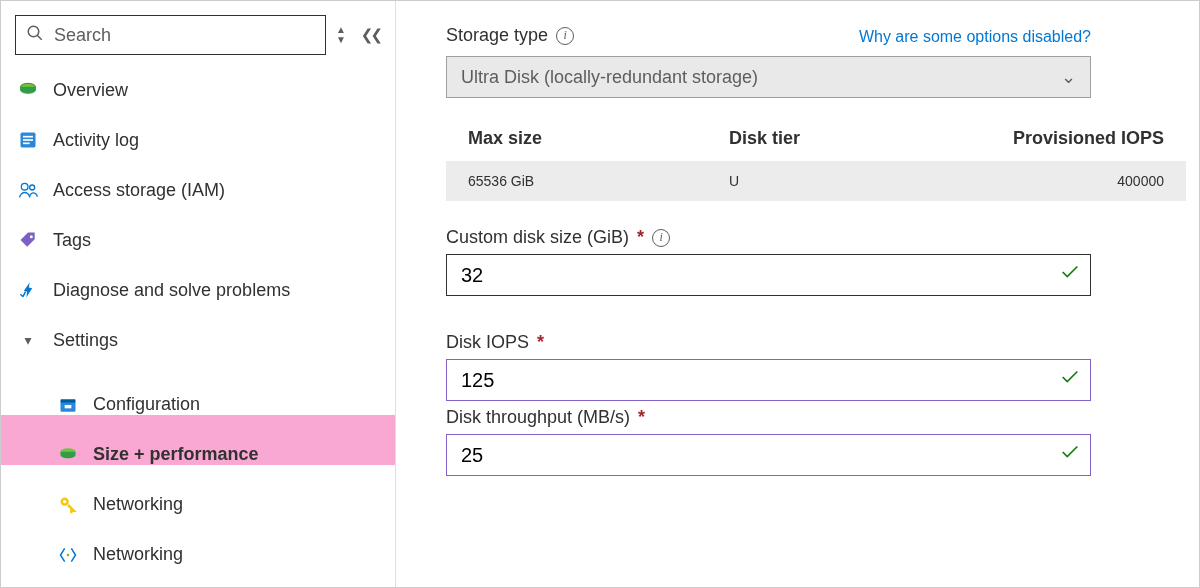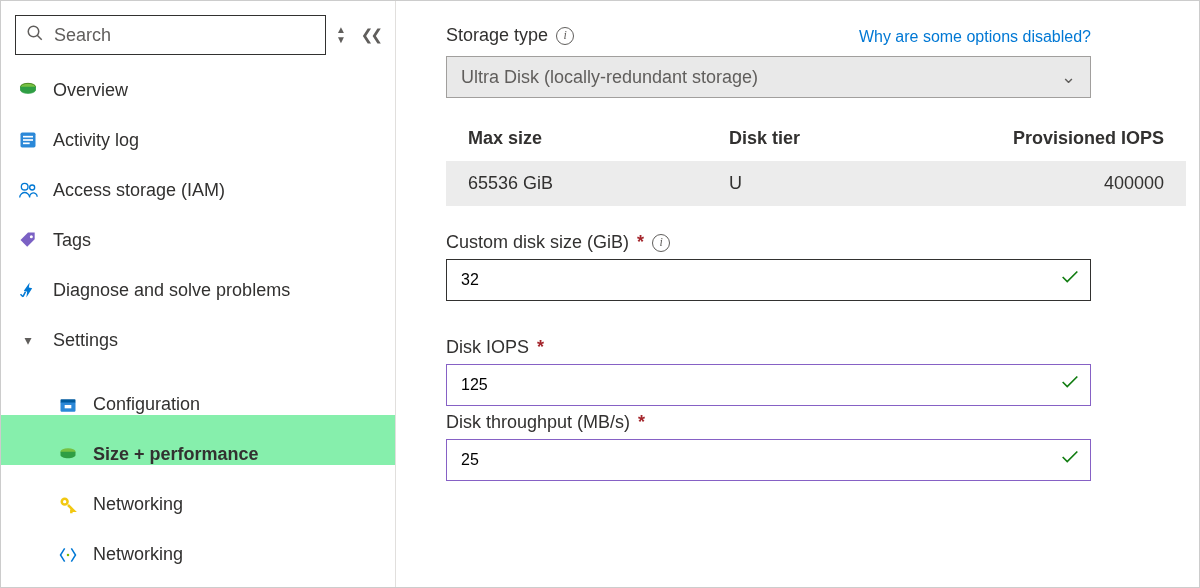--- a/index.html
+++ b/index.html
@@ -76,21 +76,21 @@
       display: flex;
       align-items: flex-end;
       height: 50px;
       padding-left: 56px;
       gap: 14px;
       cursor: pointer;
       font-size: 18px;
     }
     .nav-sub .icon { width: 22px; display:flex; justify-content:center;}
     .nav-sub.active {
-      background: #86efac;
+      background: #f9a8d4;
       font-weight: 600;
     }
 
     
     .main {
       flex: 1;
       padding: 20px 8px 20px 50px;
       overflow: hidden;
     }
     .label-row {
@@ -130,32 +130,32 @@
     }
 
     .tier-table { width: 740px; }
     .tier-head, .tier-row {
       display: grid;
       grid-template-columns: 1.2fr 1fr 1fr;
       padding: 12px 22px;
     }
     .tier-head { font-weight: 600; font-size: 18px; }
     .tier-head .c3, .tier-row .c3 { text-align: right; }
-    .tier-row { background: #ececec; font-size: 18px; }
+    .tier-row { background: #ececec; font-size: 14px; }
 
     .field-input {
       position: relative;
       width: 645px;
     }
     .field-input input {
       width: 100%;
       height: 42px;
       border: 1px solid #323130;
       padding: 0 40px 0 14px;
-      font-size: 16px;
+      font-size: 20px;
       outline: none;
     }
     .field-input.purple input { border: 1px solid #8661c5; }
     .valid-check {
       position: absolute;
       right: 10px;
       top: 50%;
       transform: translateY(-50%);
       color: #107c10;
       font-size: 22px;

